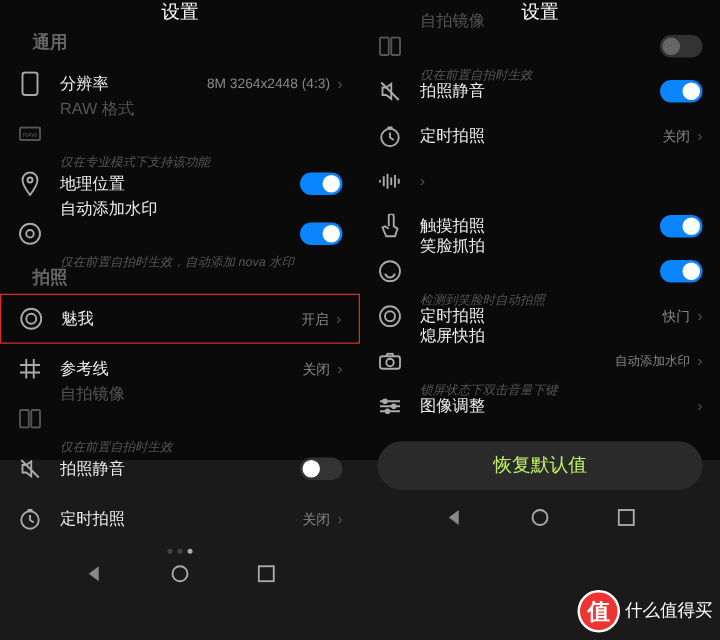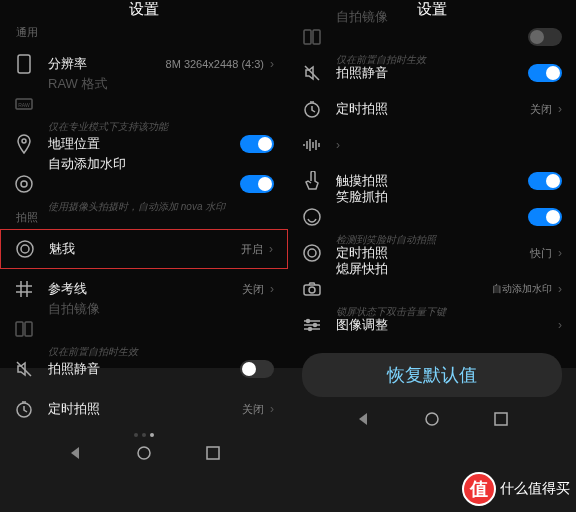--- a/index.html
+++ b/index.html
@@ -1,19 +1,19 @@
 <!DOCTYPE html>
 <html><head>
 <meta charset="utf-8">
 <style>
   * { margin: 0; padding: 0; box-sizing: border-box; }
   body { background: #1a1a1a; display: flex; width: 576px; height: 512px; font-family: -apple-system, sans-serif; overflow: hidden; position: relative; }
   .screen { width: 288px; height: 368px; background: #0a0a0a; display: flex; flex-direction: column; position: relative; }
   .titlebar { height: 36px; display: flex; align-items: center; justify-content: center; color: #fff; font-size: 15px; font-weight: 500; }
-  .section-label { color: #666; font-size: 11px; padding: 6px 16px 4px; }
+  .section-label { color: #666; font-size: 14px; padding: 6px 26px 4px; font-weight: bold; }
   .row { display: flex; align-items: center; padding: 10px 14px; min-height: 40px; position: relative; }
   .row.tight { padding: 8px 14px; min-height: 36px; }
   .row .icon { width: 20px; height: 20px; margin-right: 14px; flex-shrink: 0; display: flex; align-items: center; justify-content: center; }
   .row .body { flex: 1; display: flex; flex-direction: column; min-width: 0; gap: 25px; }
   .row .label { color: #eee; font-size: 13px; }
   .row .sublabel { color: #555; font-size: 10px; margin-top: 2px; font-style: italic; }
   .row.disabled .label { color: #555; }
   .row .value { color: #888; font-size: 11px; margin-right: 6px; }
   .row .chevron { color: #555; font-size: 12px; }
   .toggle { width: 34px; height: 18px; border-radius: 9px; position: relative; flex-shrink: 0; }
@@ -21,21 +21,21 @@
   .toggle.off { background: #333; }
   .toggle .knob { position: absolute; width: 14px; height: 14px; border-radius: 50%; background: #fff; top: 2px; }
   .toggle.on .knob { right: 2px; }
   .toggle.off .knob { left: 2px; }
   .highlight { border: 1.5px solid #d03030; }
   .navbar { height: 30px; display: flex; align-items: center; justify-content: space-around; padding: 0 40px; margin-top: auto; }
   .navbtn { color: #888; display: flex; align-items: center; justify-content: center; width: 24px; height: 24px; }
   .dots { display: flex; gap: 4px; justify-content: center; padding: 4px 0; }
   .dot { width: 4px; height: 4px; border-radius: 50%; background: #444; }
   .dot.active { background: #aaa; }
-  .restore-btn { margin: 10px 14px; background: #2a2a2a; color: #7dd3fc; text-align: center; padding: 10px; border-radius: 20px; font-size: 18px; }
+  .restore-btn { margin: 10px 14px; background: #2a2a2a; color: #bef264; text-align: center; padding: 10px; border-radius: 20px; font-size: 15px; }
   .badge { position: absolute; right: 6px; bottom: 6px; display: flex; align-items: center; gap: 4px; }
   .badge-circle { width: 34px; height: 34px; border-radius: 50%; background: #e33; color: #fff; display: flex; align-items: center; justify-content: center; font-size: 18px; font-weight: bold; border: 2px solid #fff; }
   .badge-text { color: #fff; font-size: 14px; font-weight: 500; }
   svg { stroke: #aaa; stroke-width: 1.5; fill: none; }
   .disabled svg { stroke: #555; }
 </style>
 </head>
 <body>
 
 <div class="screen">
@@ -85,21 +85,21 @@
 
   <div class="row">
     <span class="icon">
         <svg width="18" height="18" viewBox="0 0 18 18">
           <circle cx="9" cy="9" r="8"></circle>
           <circle cx="9" cy="9" r="3"></circle>
         </svg>
       </span>
     <div class="body">
         <span class="label">自动添加水印</span>
-        <span class="sublabel">使用摄像头拍摄时，自动添加 nova 水印</span>
+        <span class="sublabel">仅在前置自拍时生效，自动添加 nova 水印</span>
       </div>
     <div class="toggle on">
         <div class="knob"></div>
       </div>
   </div>
 
   <div class="section-label">拍照</div>
 
   <div class="row highlight">
     <span class="icon">

